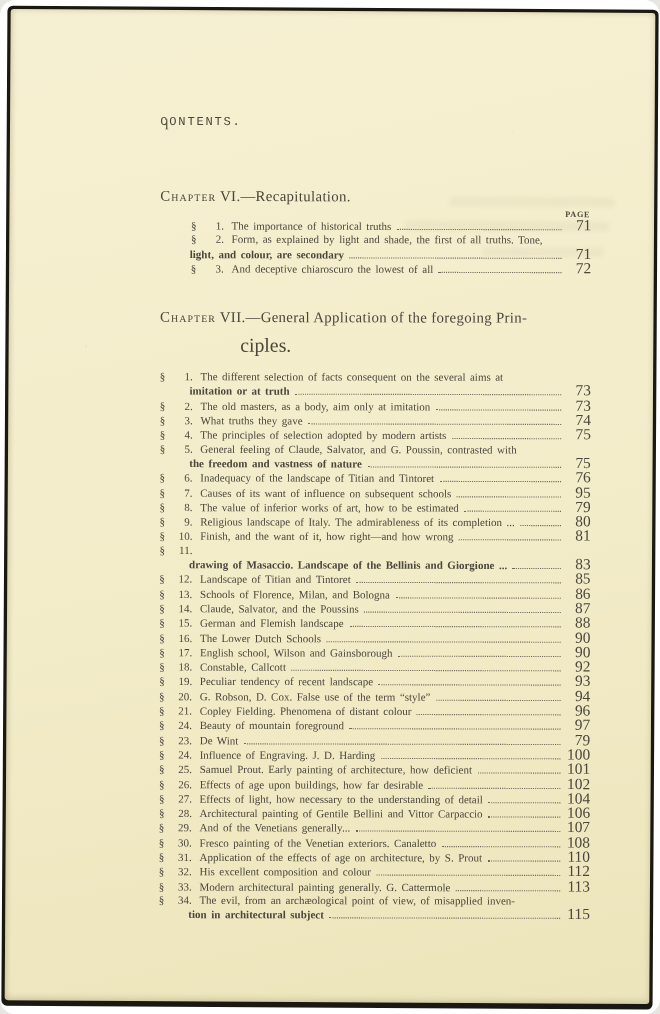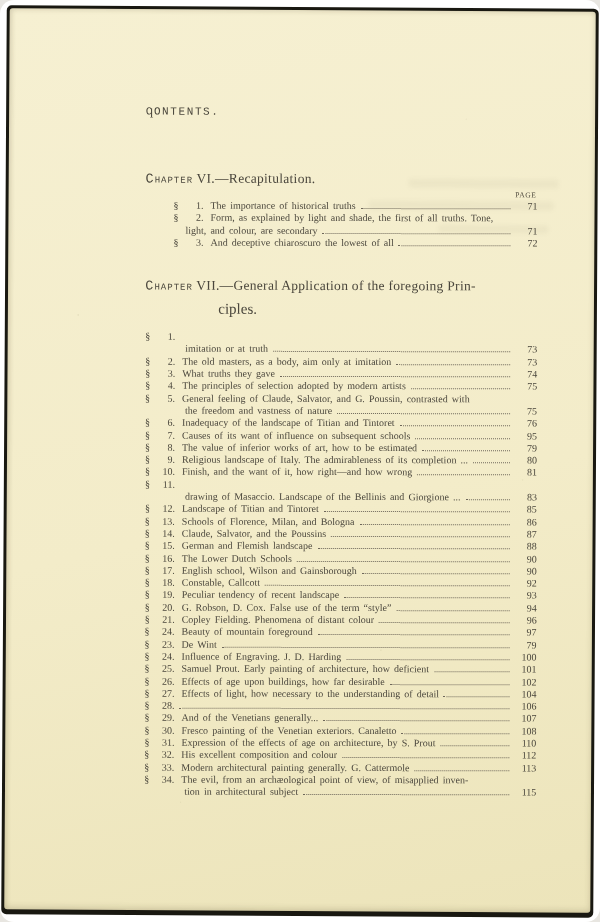--- a/index.html
+++ b/index.html
@@ -34,37 +34,37 @@
 
   .content{
     position:absolute;left:145px;top:106px;width:392px;
     color:#4a463c;transform:rotate(0.12deg);
   }
   .hdr{position:relative;height:15px;font-size:12px;}
   .folio{position:absolute;left:4px;top:0;font-size:13px;}
   .runhead{text-align:left;padding-right:40px;font-size:11px;letter-spacing:1.6px;font-family:Liberation Mono, monospace;}
 
   .chapter-heading{font-size:13.5px;letter-spacing:.3px;white-space:nowrap;}
-  .chapter-heading .sc{font-variant:small-caps;letter-spacing:1px;font-family:Liberation Mono, monospace;}
-  .chapter-heading-line2{font-size:15px;margin:7px 0 0 73px;}
-  .page-label{text-align:right;font-size:7.5px;letter-spacing:.6px;padding-right:1px;margin-top:3px;height:9px;color:#514c3f;}
+  .chapter-heading .sc{font-variant:small-caps;letter-spacing:1px;}
+  .chapter-heading-line2{font-size:18px;margin:7px 0 0 73px;}
+  .page-label{text-align:right;font-size:7.5px;letter-spacing:.6px;padding-right:1px;margin-top:3px;height:9px;color:#514c3f;font-weight:bold;}
   .ch0{margin-top:50px;}
   .ch1{margin-top:29px;}
   .ch1 .entries{margin-top:13px;}
   .ch0 .entries{margin-top:1px;}
 
   .row{display:flex;align-items:baseline;font-size:10px;line-height:12.3px;word-spacing:1.6px;white-space:nowrap;}
   .gutter{flex:0 0 30px;display:flex;}
   .ch0 .gutter{margin-left:28px;}
   .silcrow{flex:0 0 10px;}
   .secnum{flex:1;text-align:right;padding-right:0;}
   .etext{margin-left:7px;}
-  .row.cont .etext{margin-left:40px;}
+  .row.cont .etext{margin-left:27px;font-weight:bold;}
   .dots{flex:1;margin:0 3px 2px 5px;border-bottom:1.6px dotted #6e675a;min-width:8px;}
-  .pg{flex:0 0 24px;text-align:right;font-size:10px;}
+  .pg{flex:0 0 24px;text-align:right;font-size:14px;}
 </style>
 </head>
 <body>
 
 <div class="frame">
   <div class="page-edge"></div>
   <div class="paper">
     <div class="speckles"></div>
     <div class="ghost g1"></div>
     <div class="ghost g2"></div>
@@ -114,20 +114,21 @@
         </div>
         <div class="chapter ch1">
           <div class="chapter-heading"><span class="sc">Chapter</span><span> VII.—General Application of the foregoing Prin-</span></div>
           <div class="chapter-heading-line2">ciples.</div>
           <div class="entries">
             <div class="row">
               <span class="gutter">
                 <span class="silcrow">§</span>
                 <span class="secnum">1.</span>
               </span>
+              <span class="etext">The different selection of facts consequent on the several aims at</span>
             </div>
             <div class="row cont">
               <span class="etext">imitation or at truth</span>
               <span class="dots"></span>
               <span class="pg">73</span>
             </div>
             <div class="row">
               <span class="gutter">
                 <span class="silcrow">§</span>
                 <span class="secnum">2.</span>
@@ -364,20 +365,21 @@
               </span>
               <span class="etext">Effects of light, how necessary to the understanding of detail</span>
               <span class="dots"></span>
               <span class="pg">104</span>
             </div>
             <div class="row">
               <span class="gutter">
                 <span class="silcrow">§</span>
                 <span class="secnum">28.</span>
               </span>
+              <span class="etext">Architectural painting of Gentile Bellini and Vittor Carpaccio</span>
               <span class="dots"></span>
               <span class="pg">106</span>
             </div>
             <div class="row">
               <span class="gutter">
                 <span class="silcrow">§</span>
                 <span class="secnum">29.</span>
               </span>
               <span class="etext">And of the Venetians generally...</span>
               <span class="dots"></span>
@@ -390,21 +392,21 @@
               </span>
               <span class="etext">Fresco painting of the Venetian exteriors. Canaletto</span>
               <span class="dots"></span>
               <span class="pg">108</span>
             </div>
             <div class="row">
               <span class="gutter">
                 <span class="silcrow">§</span>
                 <span class="secnum">31.</span>
               </span>
-              <span class="etext">Expression of the effects of age on architecture, by S. Prout</span>
+              <span class="etext">Application of the effects of age on architecture, by S. Prout</span>
               <span class="dots"></span>
               <span class="pg">110</span>
             </div>
             <div class="row">
               <span class="gutter">
                 <span class="silcrow">§</span>
                 <span class="secnum">32.</span>
               </span>
               <span class="etext">His excellent composition and colour</span>
               <span class="dots"></span>

